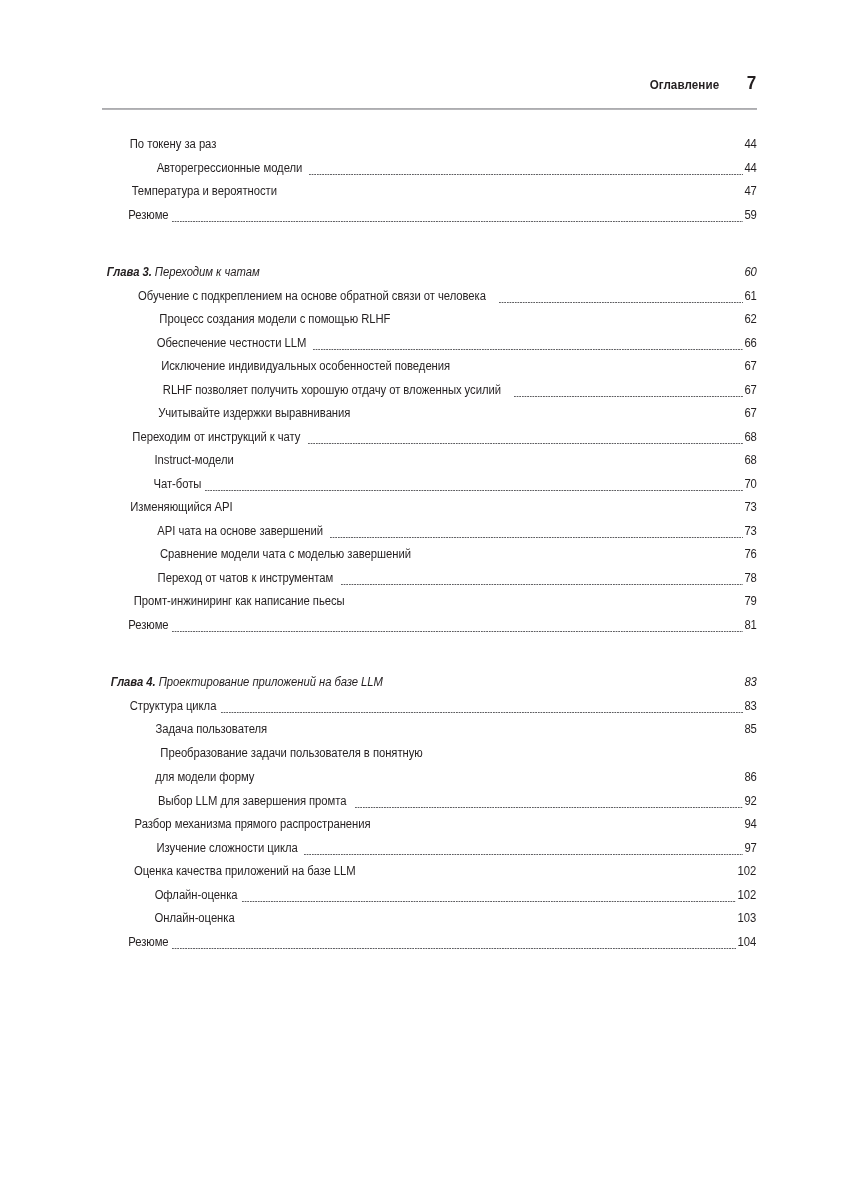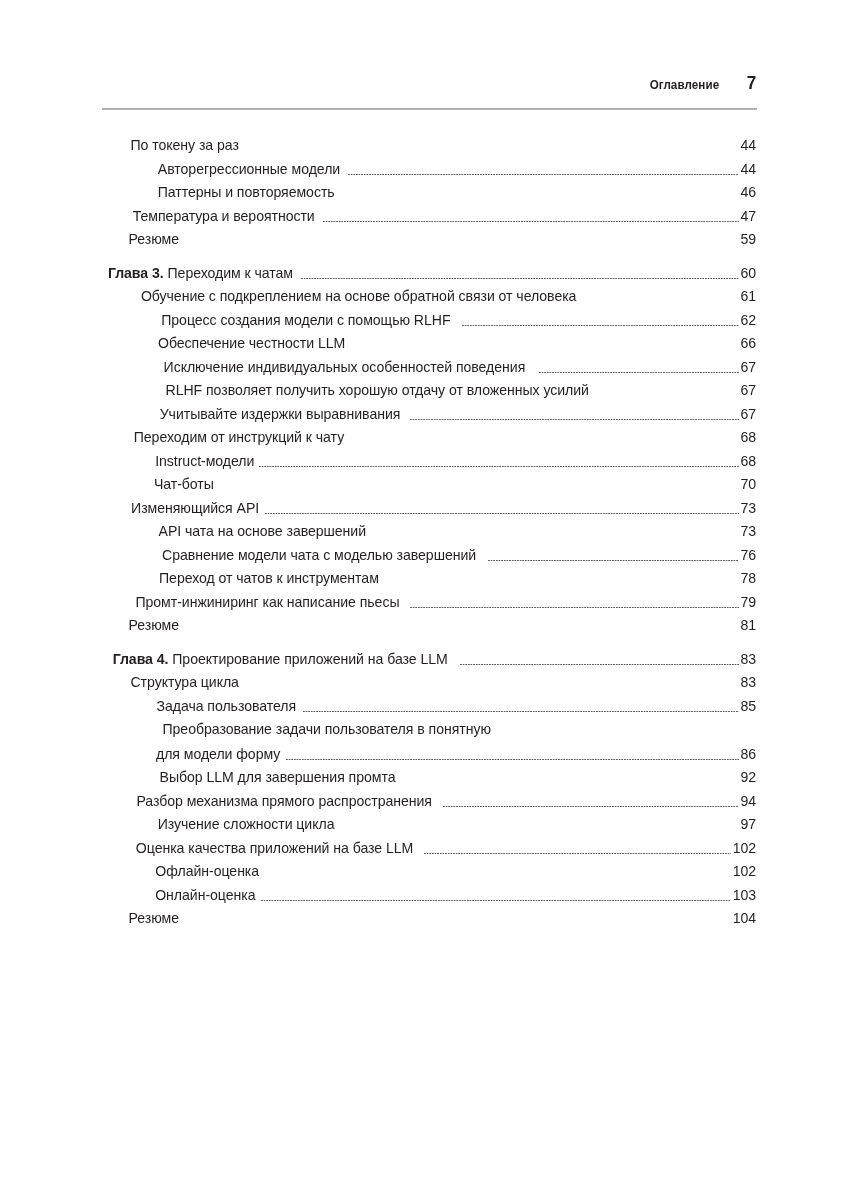--- a/index.html
+++ b/index.html
@@ -70,28 +70,28 @@
     top: 122px;
     width: 655px;
   }
 
   .toc-entry {
     display: block;
     margin: 0;
     padding: 0;
   }
   .toc-entry + .toc-entry { margin-top: 2px; }
-  .toc-entry.chapter { margin-top: 12px; }
+  .toc-entry.chapter { margin-top: 36px; font-style: italic; }
   .toc-entry.chapter:first-child { margin-top: 0; }
 
   .toc-line {
     display: flex;
     align-items: flex-end;
     width: 100%;
-    font-size: 15px;
+    font-size: 12px;
     line-height: 21.5px;
     white-space: nowrap;
   }
 
   .toc-text {
     flex: 0 0 auto;
     transform: scaleX(0.94);
     transform-origin: left baseline;
     letter-spacing: -0.05px;
   }
@@ -159,28 +159,20 @@
       </div>
       <div class="toc-entry">
         <div class="toc-line lvl-2">
           <span class="pad"></span>
           <span class="toc-text">Авторегрессионные модели</span>
           <span class="leader"></span>
           <span class="toc-page">44</span>
         </div>
       </div>
       <div class="toc-entry">
-        <div class="toc-line lvl-2">
-          <span class="pad"></span>
-          <span class="toc-text">Паттерны и повторяемость</span>
-          <span class="leader"></span>
-          <span class="toc-page">46</span>
-        </div>
-      </div>
-      <div class="toc-entry">
         <div class="toc-line lvl-1">
           <span class="pad"></span>
           <span class="toc-text">Температура и вероятности</span>
           <span class="leader"></span>
           <span class="toc-page">47</span>
         </div>
       </div>
       <div class="toc-entry">
         <div class="toc-line lvl-1">
           <span class="pad"></span>

